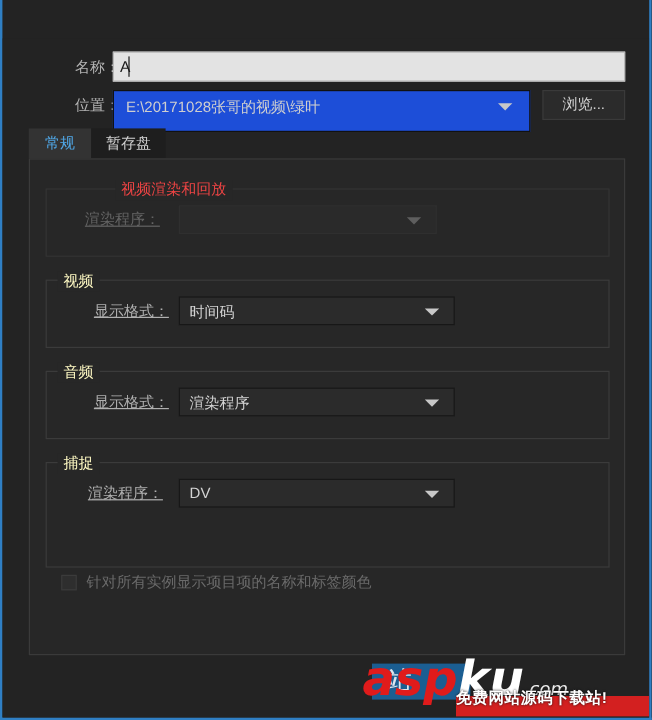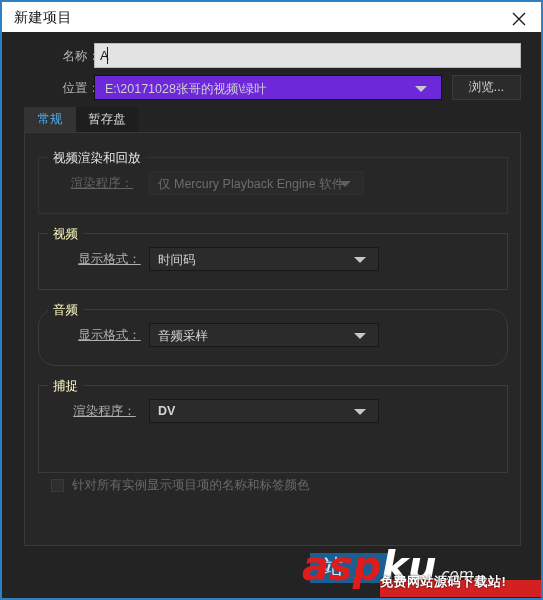--- a/index.html
+++ b/index.html
@@ -88,22 +88,22 @@
 
   
   #loc-row {
     position: absolute; left: 0; top: 43px;
     width: 539px; height: 25px;
   }
   #loc-label { right: 441px; top: 5px; }
   #loc-select {
     position: absolute;
     left: 92px; top: 0;
-    width: 348px; height: 25px;
-    background: #6d28d9;
+    width: 348px; height: 35px;
+    background: #1d4ed8;
     border: 1px solid #111111;
     cursor: pointer;
     text-align: center;
   }
   #loc-value {
     position: absolute;
     left: 10px; top: 5px;
     font-size: 12.5px;
     color: #cfcfcf;
     white-space: nowrap;
@@ -199,37 +199,37 @@
     color: #d4d4d4;
     white-space: nowrap;
   }
   .ddl .caret-down { right: 12px; top: 9px; }
 
   
   .ddl.disabled { background: #2a2a2a; border-color: #2f2f2f; cursor: default; }
   .ddl.disabled .ddl-value { color: #6c6c6c; }
   .ddl.disabled .caret-down { border-top-color: #5e5e5e; }
   .group.disabled { border-color: #343434; }
-  .group.disabled .group-title { color: #e5e5e5; }
+  .group.disabled .group-title { color: #ef4444; margin-left: 48px; }
   .row-label.disabled { color: #646464; }
 
   
   #grp-render   { top: 24px;  height: 57px; }
   #grp-video    { top: 100px; height: 57px; }
-  #grp-audio    { top: 176px; height: 57px; border-radius: 17px; }
+  #grp-audio    { top: 176px; height: 57px; }
   #grp-capture  { top: 252px; height: 88px; }
 
   #lbl-render   { left: 23px;  top: 17px; width: 80px; }
   #ddl-render   { left: 110px; top: 13px; width: 215px; }
   #lbl-video    { left: 38px;  top: 17px; width: 65px; }
   #ddl-video    { left: 110px; top: 13px; width: 230px; }
   #lbl-audio    { left: 38px;  top: 17px; width: 65px; }
   #ddl-audio    { left: 110px; top: 13px; width: 230px; }
   #lbl-capture  { left: 28px;  top: 17px; width: 75px; }
-  #ddl-capture  { left: 110px; top: 13px; width: 230px; font-weight: bold; }
+  #ddl-capture  { left: 110px; top: 13px; width: 230px; }
 
   
   #chk-row {
     position: absolute;
     left: 26px; top: 342px;
     width: 460px; height: 20px;
     display: flex; align-items: center;
   }
   #chk-box {
     width: 13px; height: 13px;
@@ -300,30 +300,20 @@
     left: 78px; top: 35px;
     width: 161px; height: 17px;
     background: #d32020;
   }
 </style>
 </head>
 <body>
 
 <div id="window">
 
-  <div id="titlebar">
-    <div id="title-text">新建项目</div>
-    <div id="close-btn">
-      <span>
-        <svg width="14" height="14" viewBox="0 0 14 14">
-          <path d="M1 1 L13 13 M13 1 L1 13" stroke="#1c1c1c" stroke-width="1.4" fill="none"></path>
-        </svg>
-      </span>
-    </div>
-  </div>
 
   <div id="dlg-body">
 
     <div id="name-row">
       <div id="name-label" class="field-label">名称：</div>
       <input id="name-input" type="text" value="A" style="">
       <div id="name-caret"></div>
     </div>
 
     <div id="loc-row">
@@ -339,39 +329,38 @@
       <div id="tab-general" class="tab">常规</div>
       <div id="tab-scratch" class="tab">暂存盘</div>
     </div>
 
     <div id="panel">
 
       <div id="grp-render" class="group disabled">
         <div class="group-title">视频渲染和回放</div>
         <div id="lbl-render" class="row-label disabled">渲染程序：</div>
         <div id="ddl-render" class="ddl disabled">
-          <div class="ddl-value">仅 Mercury Playback Engine 软件</div>
           <div class="caret-down"></div>
         </div>
       </div>
 
       <div id="grp-video" class="group">
         <div class="group-title">视频</div>
         <div id="lbl-video" class="row-label">显示格式：</div>
         <div id="ddl-video" class="ddl">
           <div class="ddl-value">时间码</div>
           <div class="caret-down"></div>
         </div>
       </div>
 
       <div id="grp-audio" class="group">
         <div class="group-title">音频</div>
         <div id="lbl-audio" class="row-label">显示格式：</div>
         <div id="ddl-audio" class="ddl">
-          <div class="ddl-value">音频采样</div>
+          <div class="ddl-value">渲染程序</div>
           <div class="caret-down"></div>
         </div>
       </div>
 
       <div id="grp-capture" class="group">
         <div class="group-title">捕捉</div>
         <div id="lbl-capture" class="row-label">渲染程序：</div>
         <div id="ddl-capture" class="ddl">
           <div class="ddl-value">DV</div>
           <div class="caret-down"></div>

